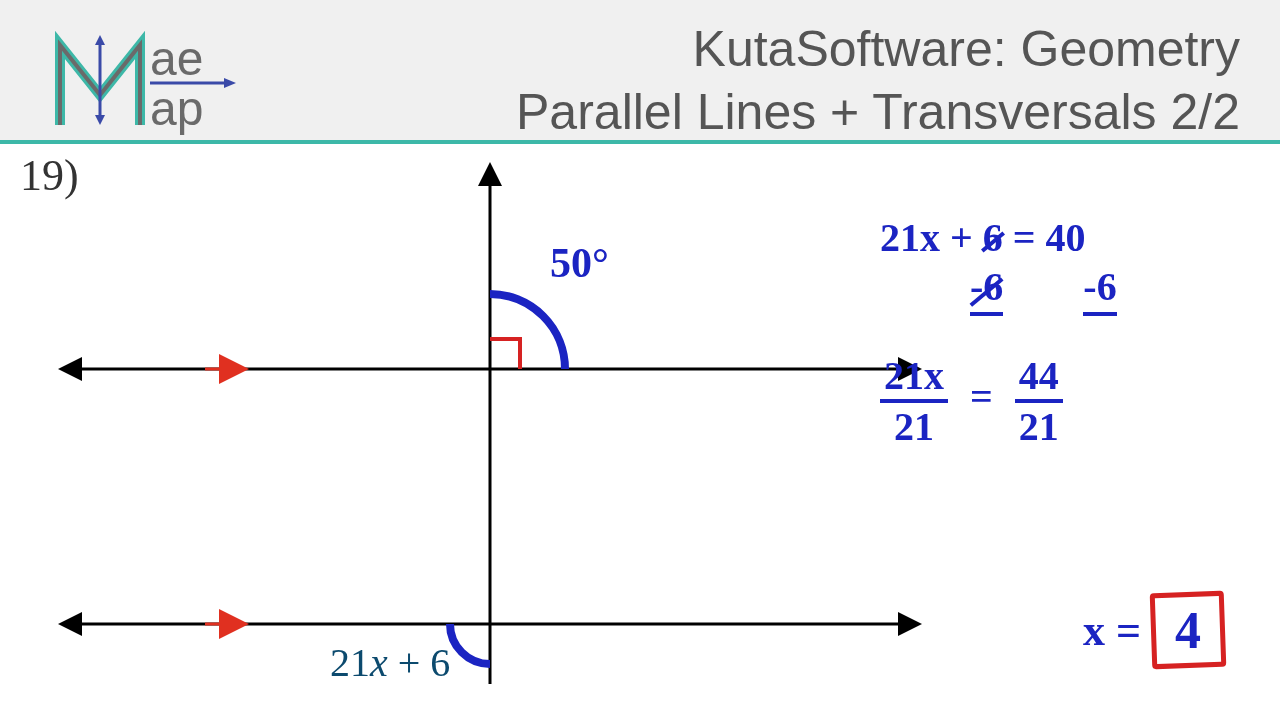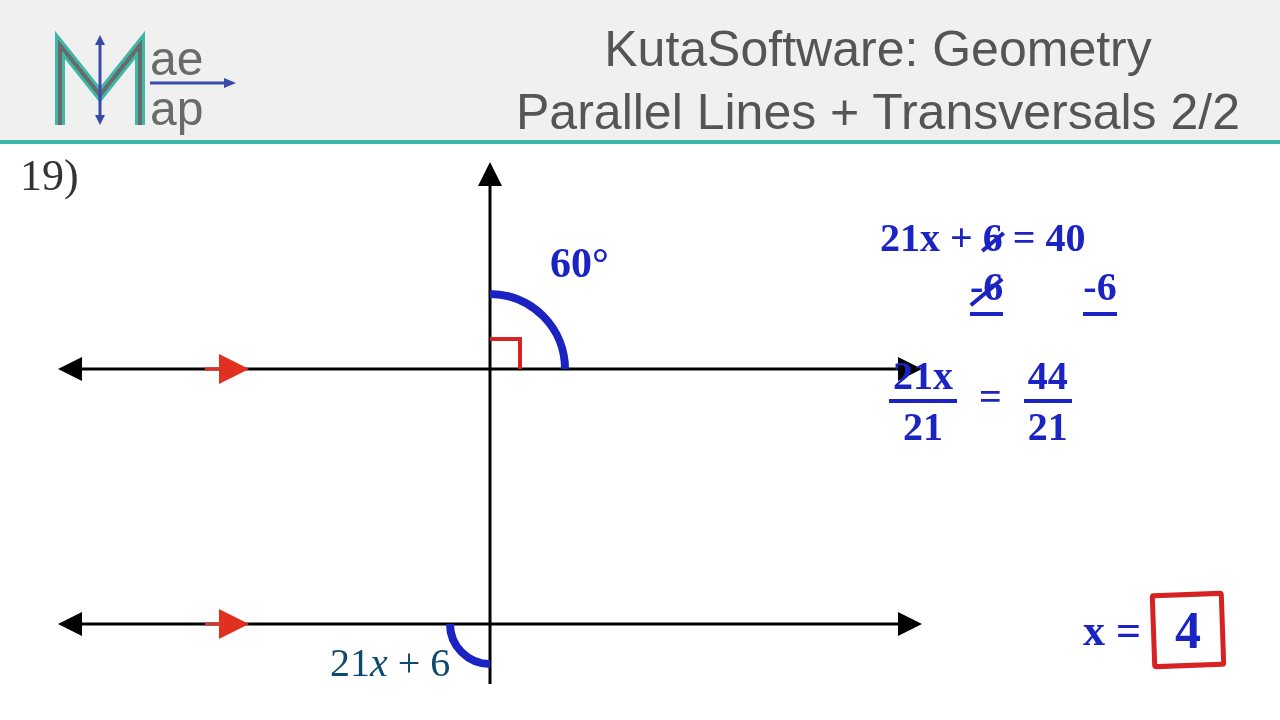--- a/index.html
+++ b/index.html
@@ -25,21 +25,21 @@
     left: 50px;
     top: 25px;
     width: 250px;
     height: 110px;
   }
   .logo-svg { width: 100%; height: 100%; }
   .title-block {
     position: absolute;
     right: 40px;
     top: 18px;
-    text-align: center;
+    text-align: right;
     color: #555;
     font-family: Arial, Helvetica, sans-serif;
     font-size: 50px;
     line-height: 1.25;
     font-weight: 400;
     margin-left: 19px;
   }
   .content {
     position: relative;
     width: 100%;
@@ -191,37 +191,37 @@
     <line x1="205" y1="480" x2="225" y2="480" stroke="#e03020" stroke-width="3" marker-end="url(#arrR)"></line>
 
     <polyline points="490,195 520,195 520,225" fill="none" stroke="#d62222" stroke-width="4"></polyline>
 
     <path d="M 490 150 A 75 75 0 0 1 565 225" fill="none" stroke="#1b24c2" stroke-width="8"></path>
 
     <path d="M 450 480 A 40 40 0 0 0 490 520" fill="none" stroke="#1b24c2" stroke-width="8"></path>
   </svg>
 
   <div class="angle-ninety">
-    <span>60°</span>
+    <span>50°</span>
   </div>
 
   <div class="expr-label">
     <span class="num">21</span><span>x</span><span class="num"> + 6</span>
   </div>
 
   <div class="work">
     <div class="work-line">
       <span>21x + </span><span class="strike">6</span><span> = 40</span>
     </div>
     <div class="work-line" style="padding-left:90px; margin-top:-4px;">
       <span class="strike uline">-6</span>
       <span style="display:inline-block; width:60px;"></span>
       <span class="uline">-6</span>
     </div>
-    <div class="work-line" style="margin-top:36px;margin-left:9px;">
+    <div class="work-line" style="margin-top:36px;">
       <span class="frac">
         <span class="top">21x</span>
         <span class="bot">21</span>
       </span>
       <span style="margin:0 12px;">=</span>
       <span class="frac">
         <span class="top">44</span>
         <span class="bot">21</span>
       </span>
     </div>

